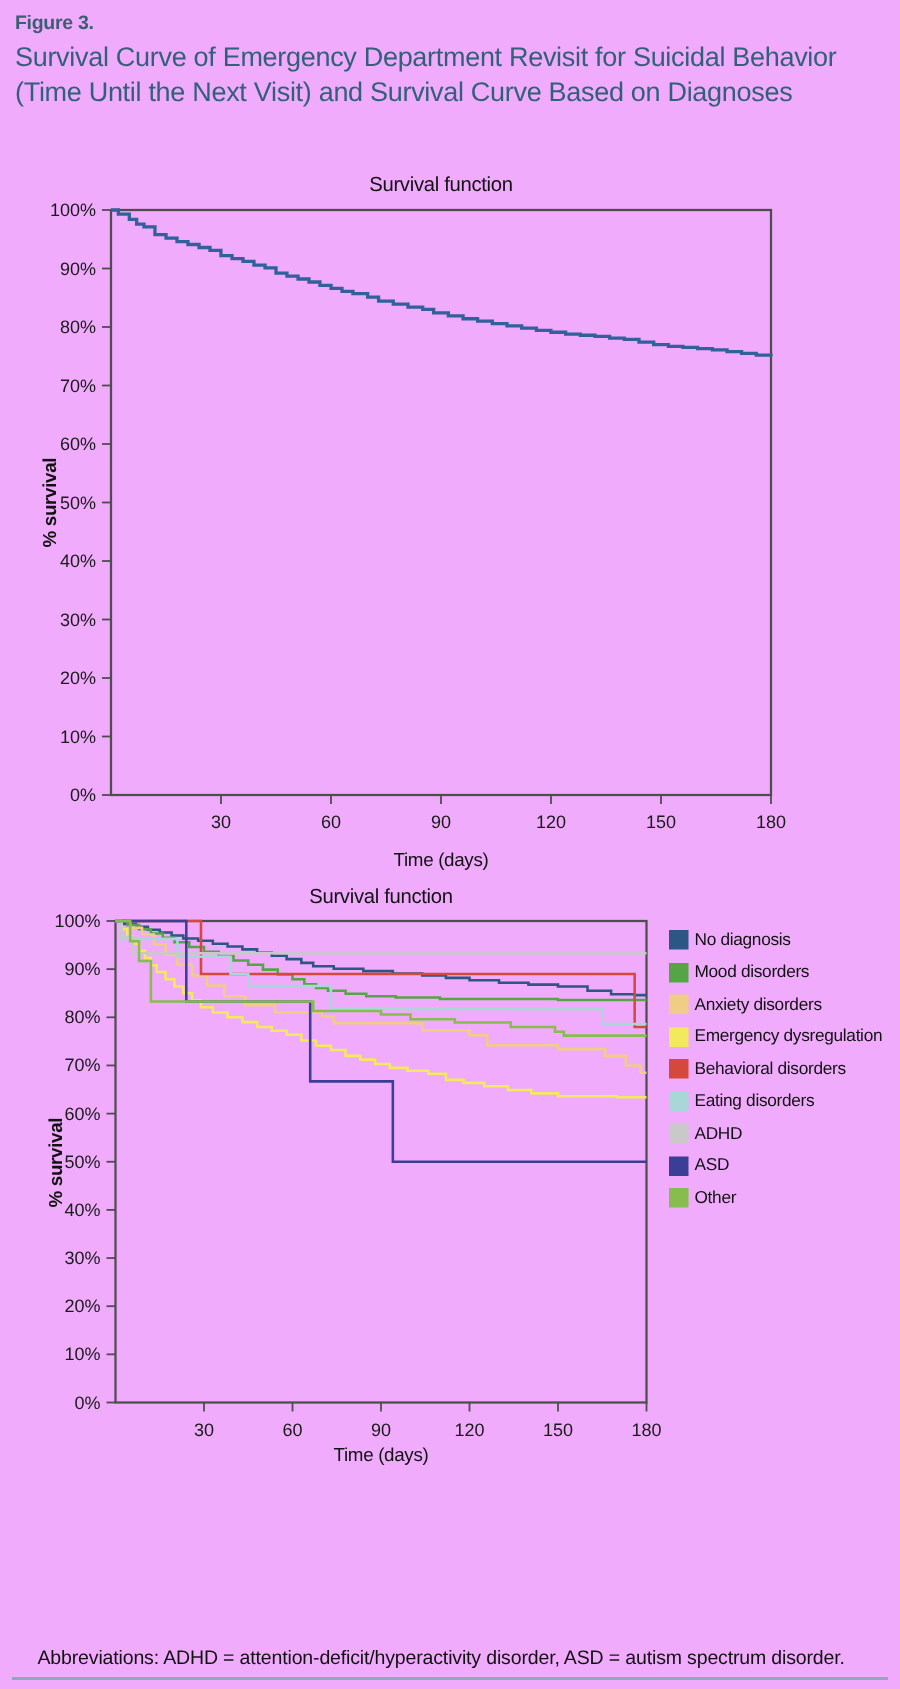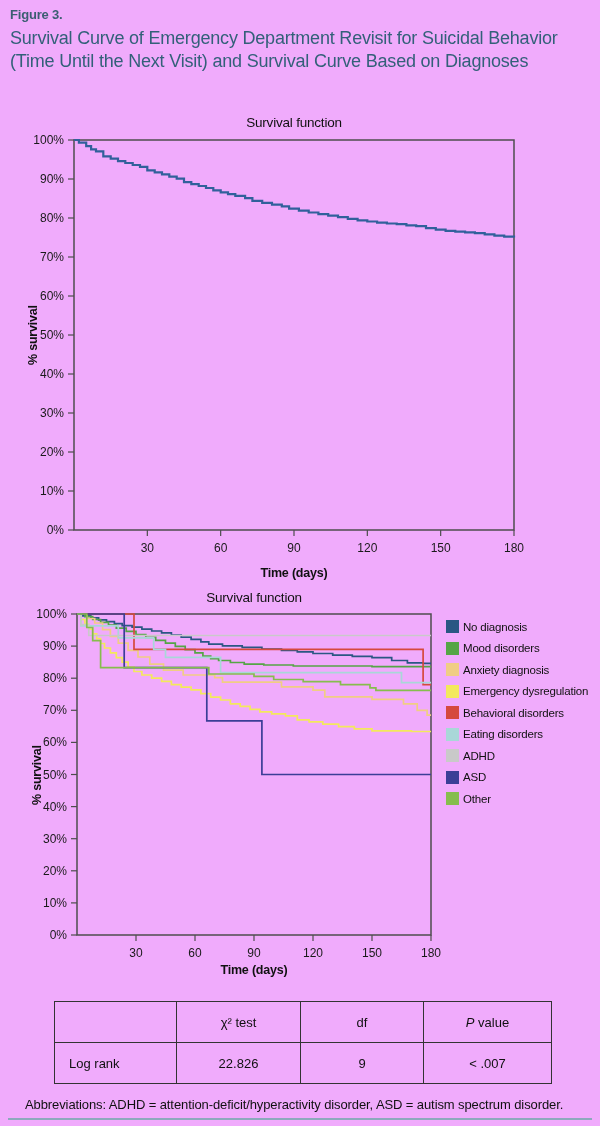--- a/index.html
+++ b/index.html
@@ -22,21 +22,21 @@
     font-size: 18px; font-weight: normal; color: #336079;
     line-height: 1.28; letter-spacing: -0.2px;
   }
   .chart-title {
     position: absolute; font-size: 13.5px; font-weight: normal; color: #111;
     text-align: center; letter-spacing: -0.2px;
   }
   #chart1-title { left: 74px; width: 440px; top: 115px; }
   #chart2-title { left: 77px; width: 354px; top: 590px; }
   .xaxis-label {
-    position: absolute; font-size: 12.5px; font-weight: bold; color: #111;
+    position: absolute; font-size: 12.5px; font-weight: normal; color: #111;
     text-align: center; letter-spacing: -0.2px;
   }
   #chart1-xlabel { left: 74px; width: 440px; top: 566px; }
   #chart2-xlabel { left: 77px; width: 354px; top: 963px; }
   .yaxis-label {
     position: absolute; font-size: 12.5px; font-weight: bold; color: #111;
     writing-mode: vertical-rl; transform: rotate(180deg);
     text-align: center; letter-spacing: -0.2px;
   }
   #chart1-ylabel { left: 26px; top: 245px; height: 180px; }
@@ -176,21 +176,21 @@
       <div class="legend-item">
         <span class="legend-swatch" style="background: rgb(42, 87, 131);"></span>
         <span class="legend-label">No diagnosis</span>
       </div>
       <div class="legend-item">
         <span class="legend-swatch" style="background: rgb(85, 165, 70);"></span>
         <span class="legend-label">Mood disorders</span>
       </div>
       <div class="legend-item">
         <span class="legend-swatch" style="background: rgb(240, 205, 132);"></span>
-        <span class="legend-label">Anxiety diagnosis</span>
+        <span class="legend-label">Anxiety disorders</span>
       </div>
       <div class="legend-item">
         <span class="legend-swatch" style="background: rgb(243, 233, 92);"></span>
         <span class="legend-label">Emergency dysregulation</span>
       </div>
       <div class="legend-item">
         <span class="legend-swatch" style="background: rgb(213, 73, 61);"></span>
         <span class="legend-label">Behavioral disorders</span>
       </div>
       <div class="legend-item">
@@ -204,41 +204,17 @@
       <div class="legend-item">
         <span class="legend-swatch" style="background: rgb(59, 62, 151);"></span>
         <span class="legend-label">ASD</span>
       </div>
       <div class="legend-item">
         <span class="legend-swatch" style="background: rgb(134, 189, 77);"></span>
         <span class="legend-label">Other</span>
       </div>
     </div>
 
-  <table class="stats-table">
-    <colgroup>
-        <col style="width:122px">
-        <col style="width:124px">
-        <col style="width:123px">
-        <col style="width:128px">
-      </colgroup>
-    <thead>
-      <tr>
-        <th></th>
-        <th>χ² test</th>
-        <th>df</th>
-        <th><i>P</i><span> value</span></th>
-      </tr>
-    </thead>
-    <tbody>
-      <tr>
-        <td class="rowhead">Log rank</td>
-        <td>22.826</td>
-        <td>9</td>
-        <td>&lt; .007</td>
-      </tr>
-    </tbody>
-  </table>
 
   <div class="footnote">Abbreviations: ADHD = attention-deficit/hyperactivity disorder, ASD = autism spectrum disorder.</div>
   <div class="bottom-rule"></div>
 
 </div>
 
 </body></html>

